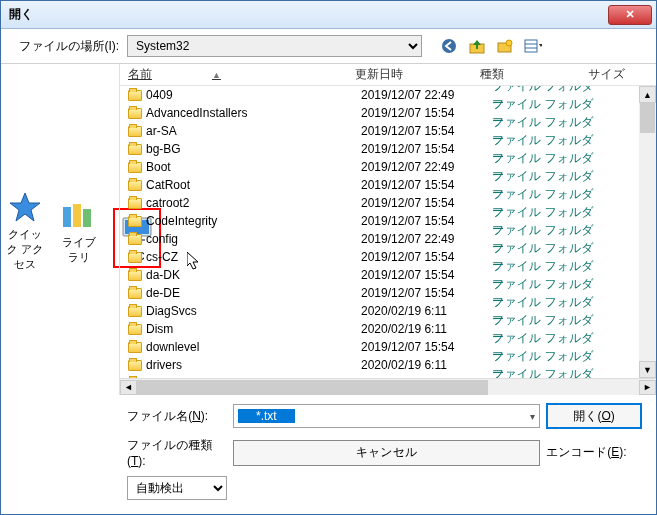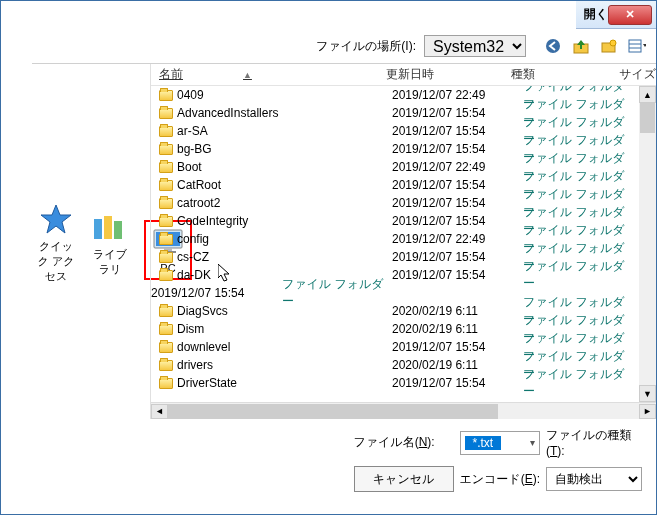--- a/index.html
+++ b/index.html
@@ -3,21 +3,20 @@
 <meta charset="utf-8">
 <style>
   * { box-sizing: border-box; font-family: "Yu Gothic UI", "Meiryo UI", "MS UI Gothic", sans-serif; }
   body { margin: 0; background: #fff; }
   .dialog {
     width: 657px; height: 515px;
     border: 1px solid #3a6ea5;
     background: #fff;
     display: flex; flex-direction: column;
     position: relative;
-    align-items: flex-end;
   }
   .titlebar {
     height: 28px;
     background: linear-gradient(#eaf3fc, #d5e6f9);
     border-bottom: 1px solid #a0b8d8;
     display: flex; align-items: center;
     padding: 0 4px;
   }
   .titlebar .title { font-size: 12px; font-weight: bold; margin-left: 4px; color: #000; }
   .titlebar .spacer { flex: 1; }
@@ -30,21 +29,21 @@
     cursor: pointer;
   }
   .toprow {
     height: 34px; display: flex; align-items: center;
     padding: 0 10px 0 18px; gap: 8px;
     font-size: 12px;
   }
   .toprow label { white-space: nowrap; }
   .location-select {
     flex: 1; height: 22px; max-width: 295px;
-    font-size: 16px; padding: 1px 4px;
+    font-size: 12px; padding: 1px 4px;
     border: 1px solid #a0a0a0;
   }
   .tool-icons { display: flex; align-items: center; gap: 10px; margin-left: 10px; }
   .tool-icon { width: 18px; height: 18px; display: inline-flex; align-items: center; justify-content: center; font-size: 14px; cursor: pointer; }
   .body {
     flex: 1; display: flex; overflow: hidden;
     border-top: 1px solid #d0d0d0;
   }
   .places {
     width: 118px; padding: 8px 4px 4px;
@@ -98,21 +97,21 @@
     gap: 8px 6px;
     align-items: center;
     font-size: 12px;
   }
   .bottom label { text-align:left; }
   .combo {
     height: 24px; border:1px solid #a0a0a0; font-size:12px; padding:2px 4px; width:100%;
     background:#fff;
   }
   .filename-sel {
-    background:#0078d7; color:#fff; padding:0 8px;
+    background:#0078d7; color:#fff; padding:0 18px;
   }
   .btn {
     height:26px; border:1px solid #888; background:#f6f6f6; font-size:12px; cursor:pointer;
   }
   .btn.default { border:2px solid #0078d7; }
   .sort-asc { font-size:9px; color:#777; }
   .cursor { position:absolute; width:16px;height:20px; pointer-events:none; }
   .uline { text-decoration: underline; }
 </style>
 </head>
@@ -293,20 +292,24 @@
             </div>
             <div class="row">
               <div class="c-name">
                 <span class="folder-icon"></span>
                 <span>da-DK</span>
               </div>
               <div class="c-date">2019/12/07 15:54</div>
               <div class="c-kind">ファイル フォルダー</div>
             </div>
             <div class="row">
+              <div class="c-name">
+                <span class="folder-icon"></span>
+                <span>de-DE</span>
+              </div>
               <div class="c-date">2019/12/07 15:54</div>
               <div class="c-kind">ファイル フォルダー</div>
             </div>
             <div class="row">
               <div class="c-name">
                 <span class="folder-icon"></span>
                 <span>DiagSvcs</span>
               </div>
               <div class="c-date">2020/02/19 6:11</div>
               <div class="c-kind">ファイル フォルダー</div>
@@ -361,20 +364,21 @@
       </div>
     </div>
   </div>
 
   <div class="bottom">
     <label><span>ファイル名(</span><span class="uline">N</span><span>):</span></label>
     <div class="combo" style="display:flex;align-items:center;justify-content:space-between;">
       <span class="filename-sel">*.txt</span>
       <span style="font-size:10px;color:#555;">▾</span>
     </div>
+    <button class="btn default"><span>開く(</span><span class="uline">O</span><span>)</span></button>
 
     <label><span>ファイルの種類(</span><span class="uline">T</span><span>):</span></label>
     <button class="btn">キャンセル</button>
 
     <label><span>エンコード(</span><span class="uline">E</span><span>):</span></label>
     <select class="combo">
       <option>自動検出</option>
     </select>
     <span></span>
   </div>

